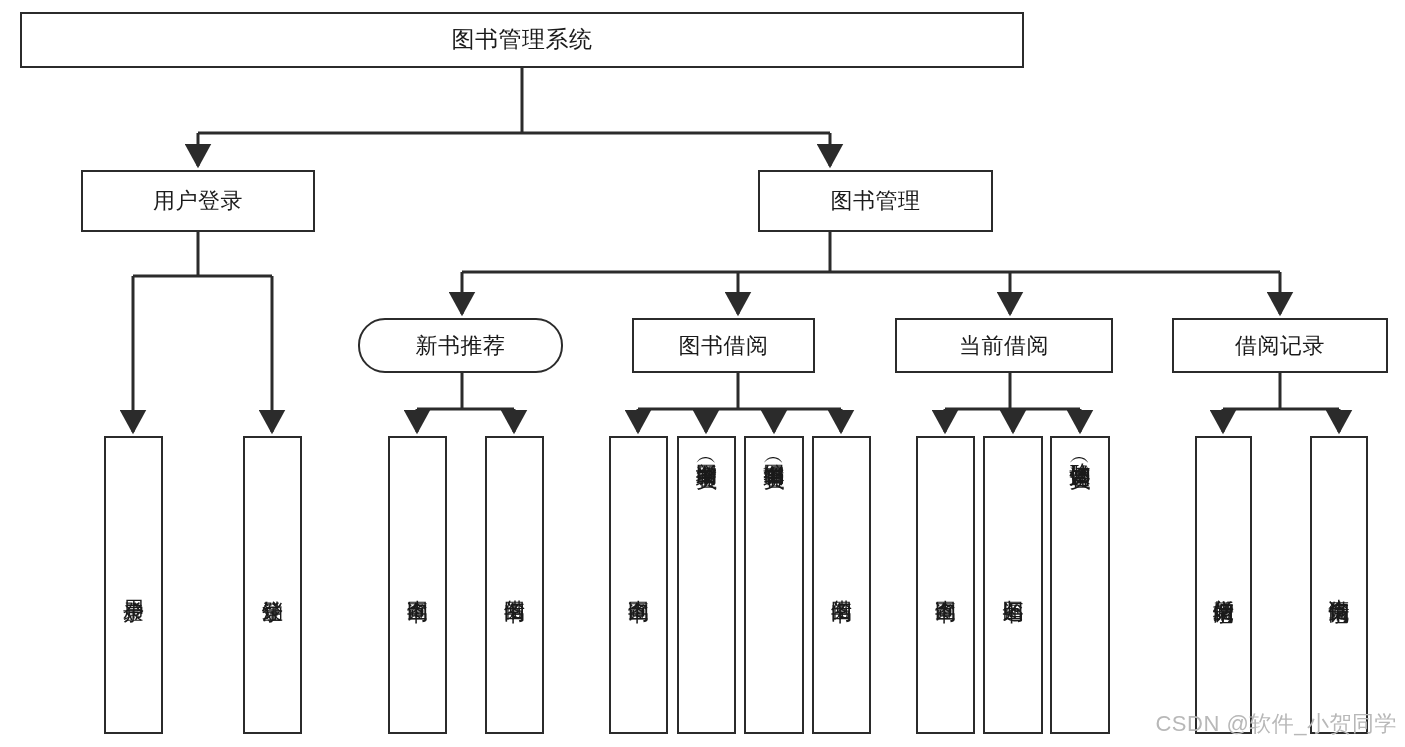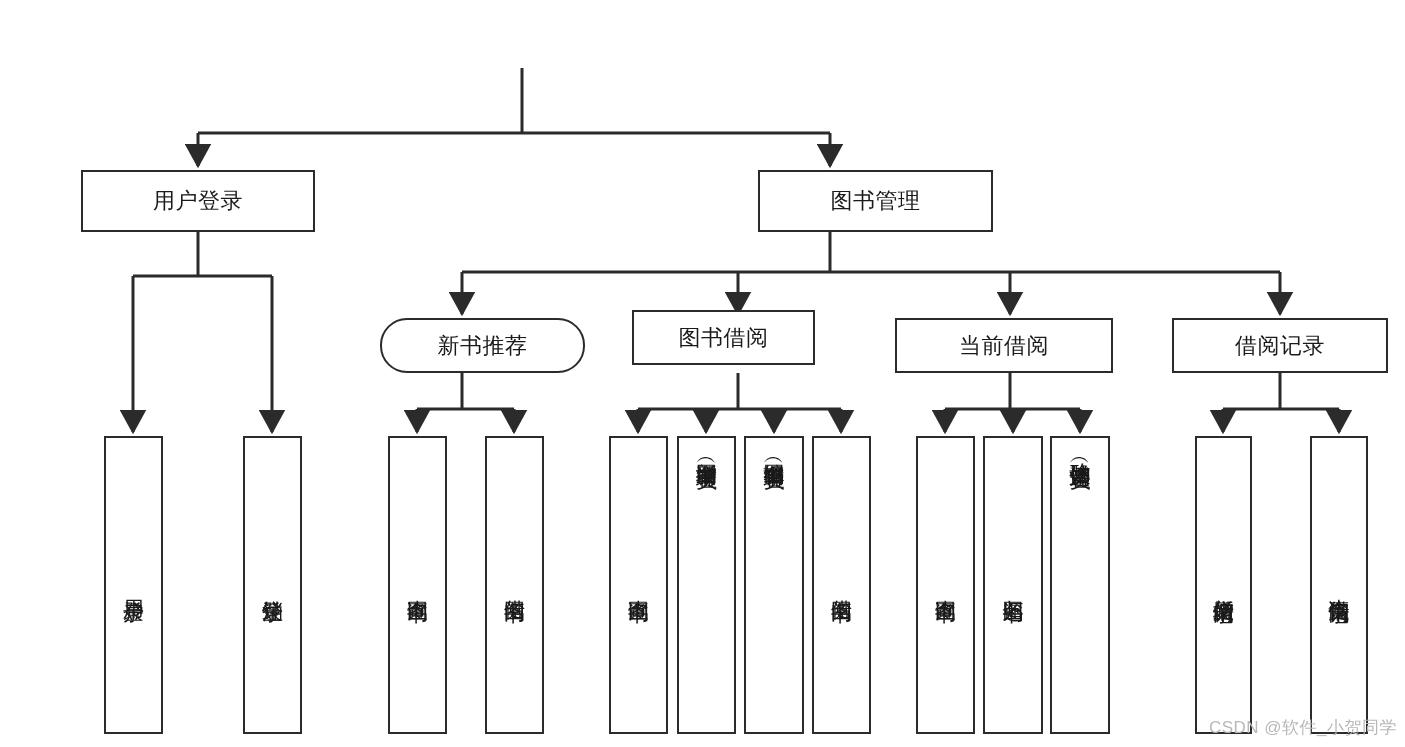--- a/index.html
+++ b/index.html
@@ -60,21 +60,21 @@
     letter-spacing: 1px;
   }
   .node.leaf.centered {
     align-items: center;
     padding-top: 0;
   }
   #watermark {
     position: absolute;
     right: 8px;
     bottom: 8px;
-    font-size: 17px;
+    font-size: 22px;
     color: #b8b8b8;
     letter-spacing: 0.5px;
     z-index: 5;
     white-space: pre;
   }
 </style>
 </head>
 <body>
 
 <div id="canvas">
@@ -122,32 +122,35 @@
       <path d="M 1013 409 L 1013 432" marker-end="url(#arrow)"></path>
       <path d="M 1080 409 L 1080 432" marker-end="url(#arrow)"></path>
 
       <path d="M 1280 373 L 1280 409"></path>
       <path d="M 1223 409 L 1339 409"></path>
       <path d="M 1223 409 L 1223 432" marker-end="url(#arrow)"></path>
       <path d="M 1339 409 L 1339 432" marker-end="url(#arrow)"></path>
     </g>
   </svg>
 
+  <div class="node root horizontal" style="left: 20px; top: 12px; width: 1004px; height: 56px;">
+    <span class="node-label">图书管理系统</span>
+  </div>
 
   <div class="node horizontal" style="left: 81px; top: 170px; width: 234px; height: 62px;">
     <span class="node-label">用户登录</span>
   </div>
   <div class="node horizontal" style="left: 712px; top: 170px; width: 235px; height: 62px; margin-left: 46px;">
     <span class="node-label">图书管理</span>
   </div>
 
-  <div class="node horizontal" style="left: 380px; top: 318px; width: 205px; height: 55px; border-radius: 27px;">
+  <div class="node horizontal" style="left: 358px; top: 318px; width: 205px; height: 55px; border-radius: 27px;">
     <span class="node-label">新书推荐</span>
   </div>
-  <div class="node horizontal" style="left: 632px; top: 310px; width: 183px; height: 55px;">
+  <div class="node horizontal" style="left: 632px; top: 318px; width: 183px; height: 55px;">
     <span class="node-label">图书借阅</span>
   </div>
   <div class="node horizontal" style="left: 895px; top: 318px; width: 218px; height: 55px;">
     <span class="node-label">当前借阅</span>
   </div>
   <div class="node horizontal" style="left: 1172px; top: 318px; width: 216px; height: 55px;">
     <span class="node-label">借阅记录</span>
   </div>
 
   <div class="node leaf centered" style="left: 104px; top: 436px; width: 59px; height: 298px;">

